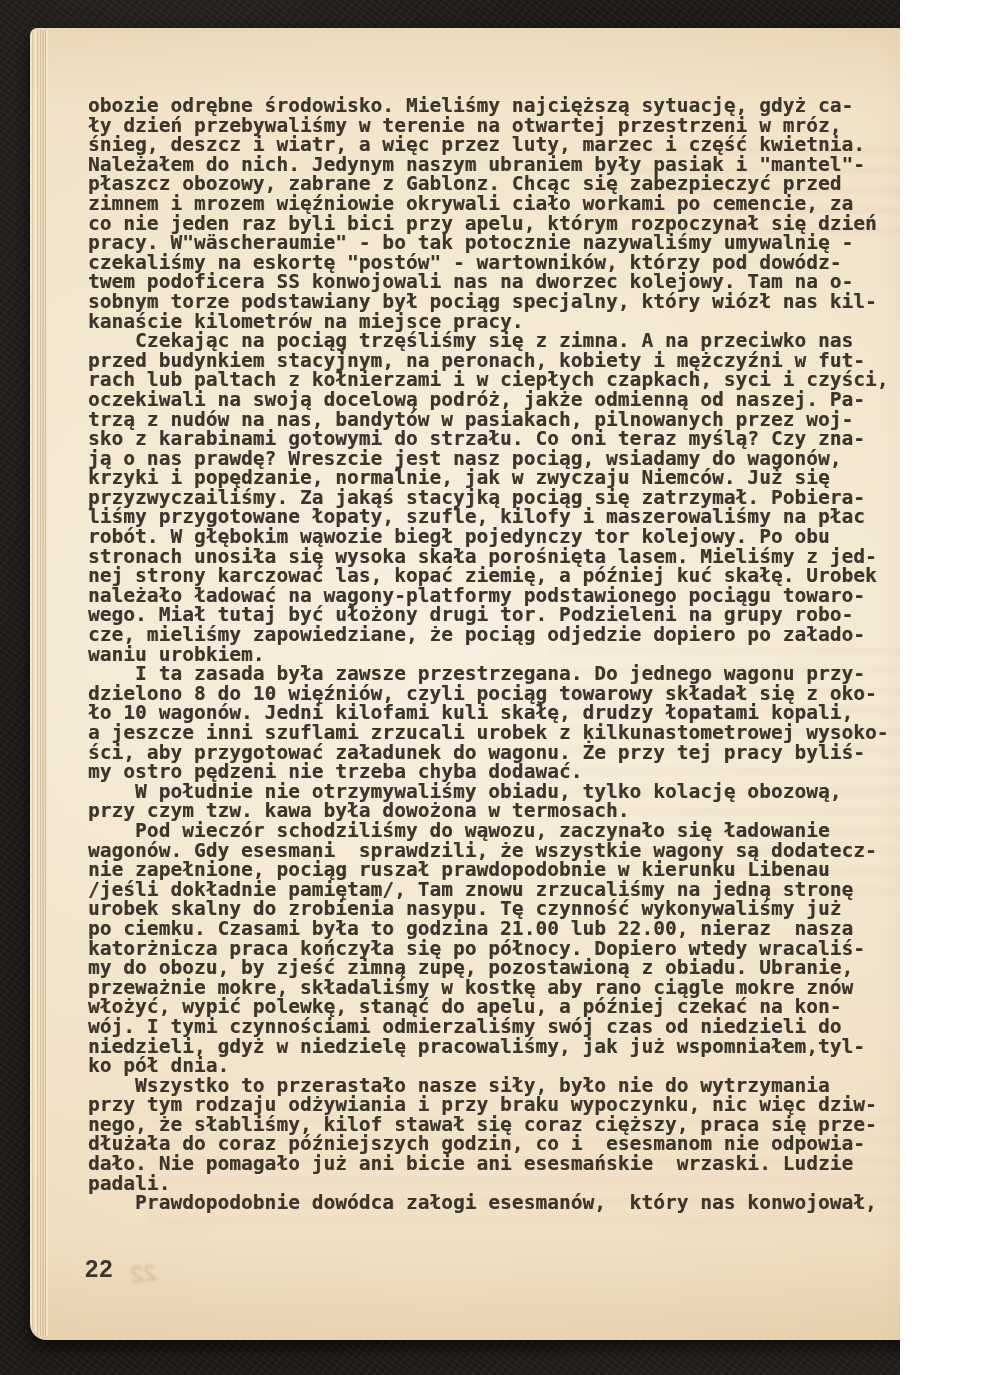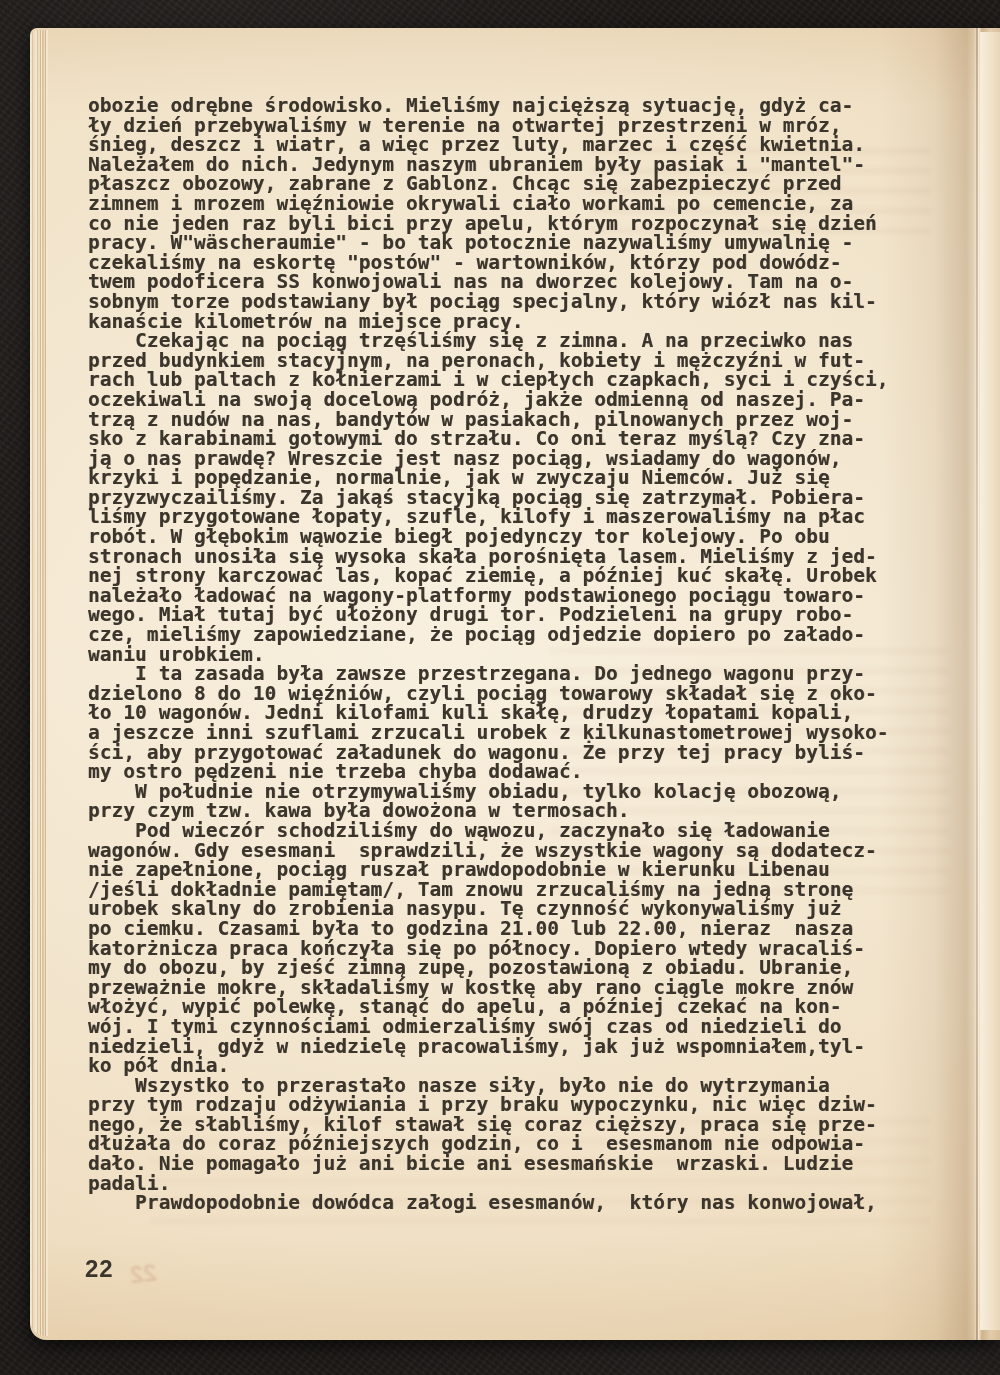--- a/index.html
+++ b/index.html
@@ -2,21 +2,21 @@
 <html><head>
 <meta charset="utf-8">
 <style>
   html, body { margin: 0; padding: 0; }
   body {
     width: 1000px; height: 1375px;
     font-family: "DejaVu Sans Mono", monospace;
   }
   .scene {
     position: relative;
-    width: 1000px; height: 1375px;
+    width: 900px; height: 1375px;
     overflow: hidden;
     background:
       radial-gradient(ellipse at 20% 10%, rgba(255,255,255,0.04), rgba(0,0,0,0) 40%),
       radial-gradient(ellipse at 80% 80%, rgba(255,255,255,0.03), rgba(0,0,0,0) 45%),
       repeating-linear-gradient(37deg, rgba(255,255,255,0.022) 0 2px, rgba(0,0,0,0.05) 2px 5px),
       repeating-linear-gradient(-52deg, rgba(255,255,255,0.018) 0 3px, rgba(0,0,0,0.04) 3px 7px),
       #1d1a17;
   }
   
   .page {

